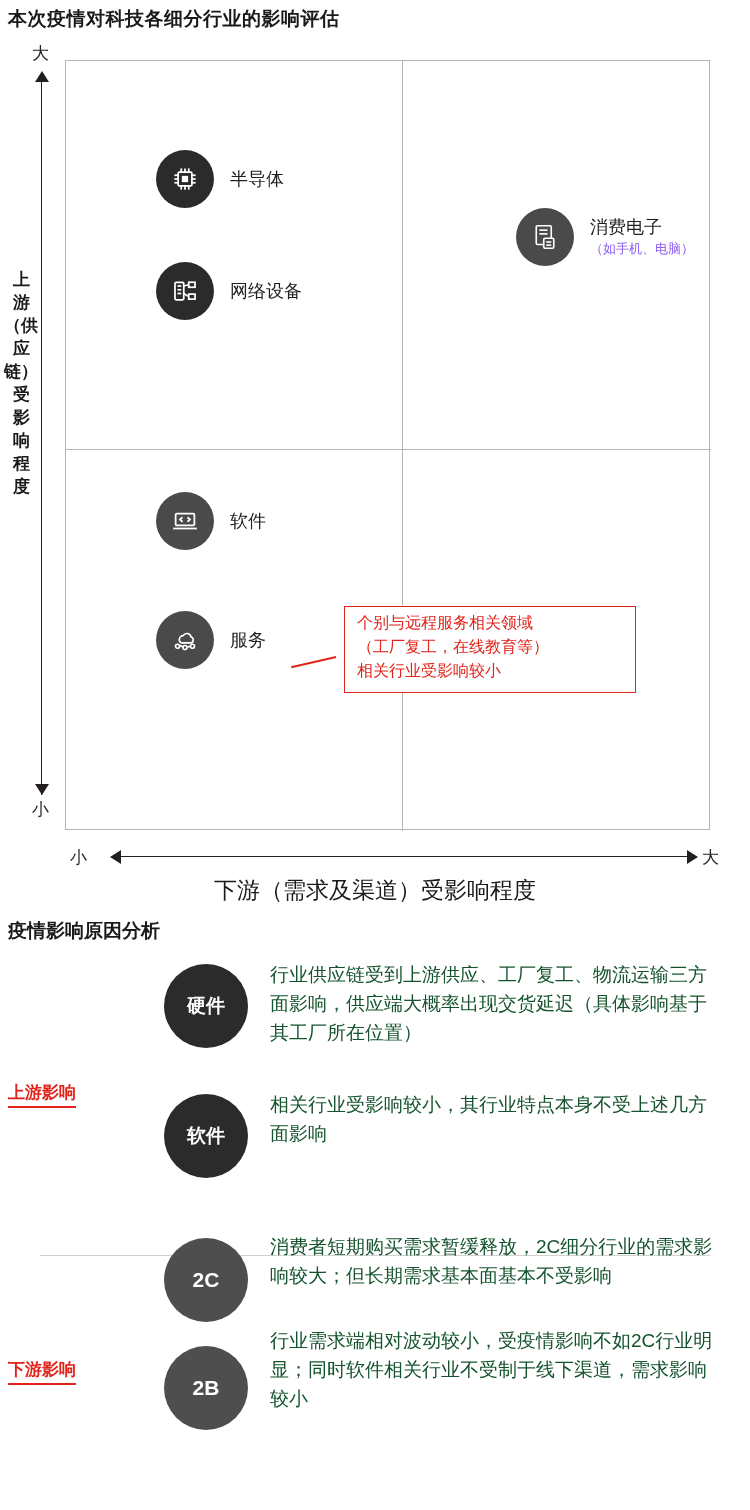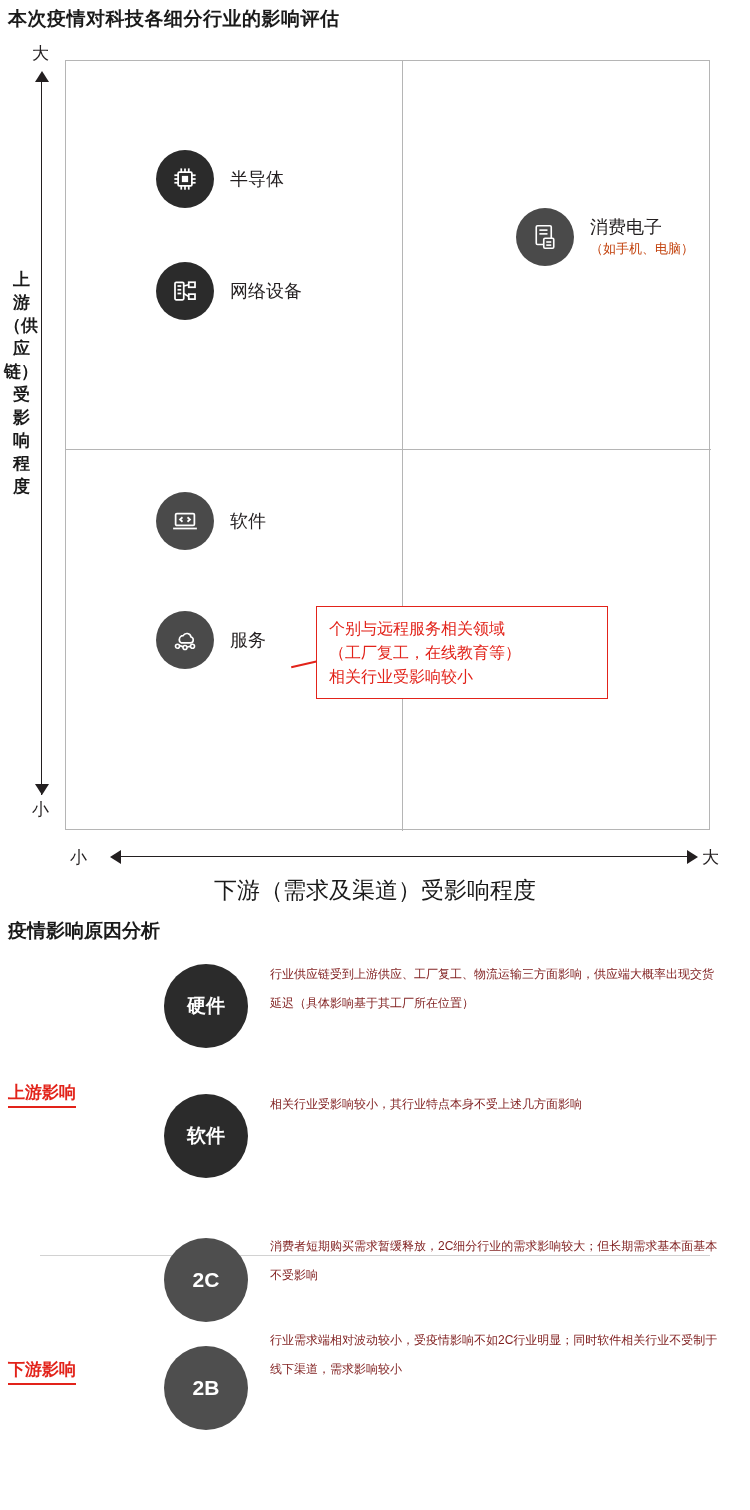--- a/index.html
+++ b/index.html
@@ -188,34 +188,34 @@
   .item-text {
     margin-left: 16px;
   }
   .item-label {
     font-size: 18px;
     color: #231f20;
     line-height: 22px;
   }
   .item-sub {
     font-size: 13px;
-    color: #c2410c;
+    color: #8b5cf6;
     line-height: 18px;
     margin-top: 2px;
   }
 
   
   .callout {
     position: absolute;
-    left: 316px;
+    left: 344px;
     top: 566px;
     width: 292px;
     border: 1.6px solid #e2231a;
     box-sizing: border-box;
-    padding: 10px 10px 9px 12px;
+    padding: 4px 10px 9px 12px;
     background: #fff;
   }
   .callout div {
     color: #e2231a;
     font-size: 16px;
     line-height: 24px;
     white-space: nowrap;
   }
   .callout-pointer {
     position: absolute;
@@ -266,23 +266,23 @@
     align-items: center;
     justify-content: center;
     font-size: 19px;
     font-weight: bold;
     left: 164px;
   }
   .pill.grey { background: #4e4e4e; }
   .pill.en { font-size: 21px; }
   .row-desc {
     width: 450px;
-    font-size: 12px;
+    font-size: 19px;
     line-height: 29px;
-    color: #7f1d1d;
+    color: #14532d;
   }
   .group-label {
     position: absolute;
     font-size: 17px;
     font-weight: bold;
     color: #e2231a;
     border-bottom: 2px solid #e2231a;
     padding-bottom: 2px;
     left: 8px;
   }

